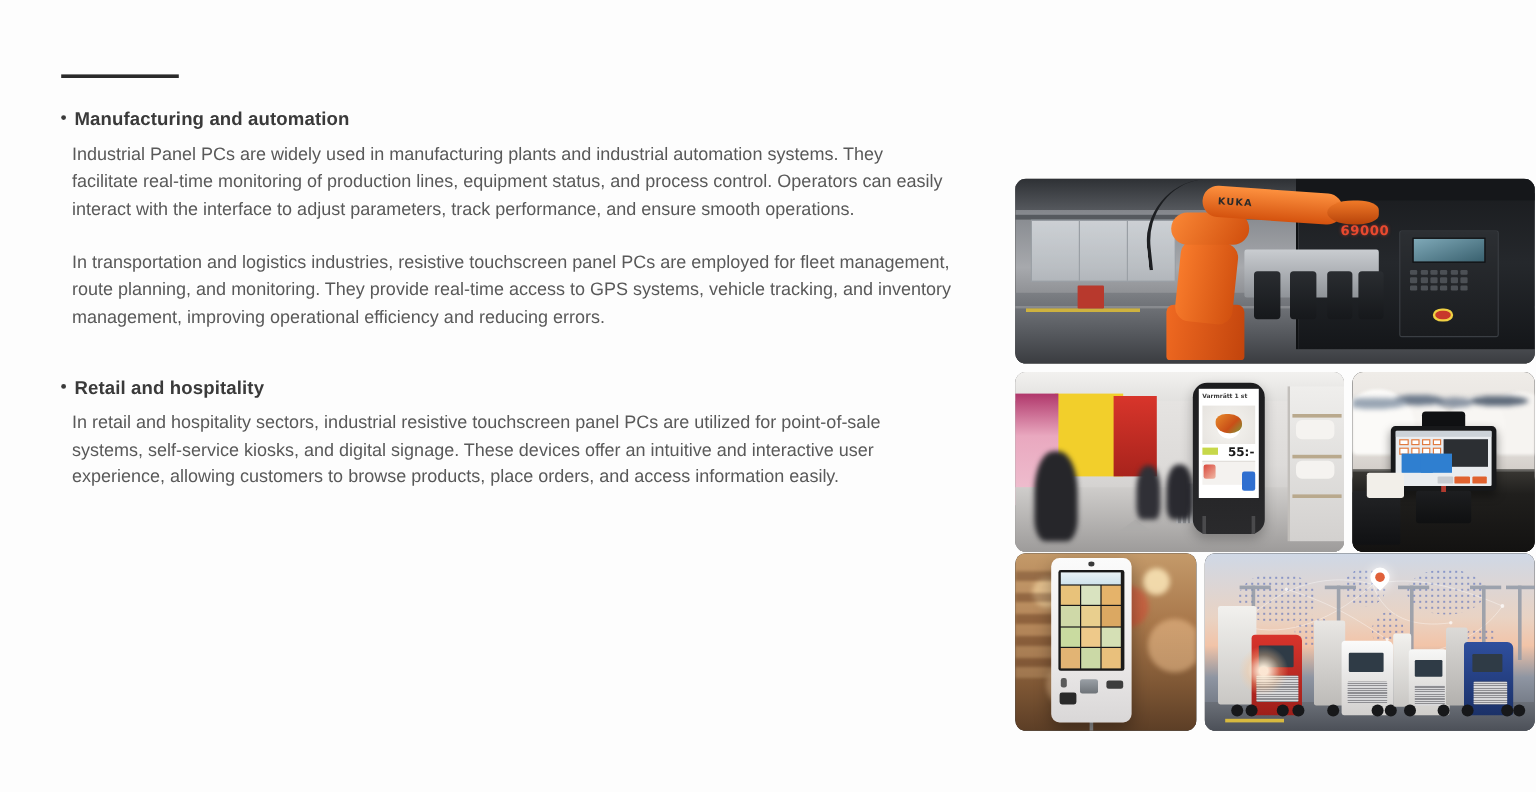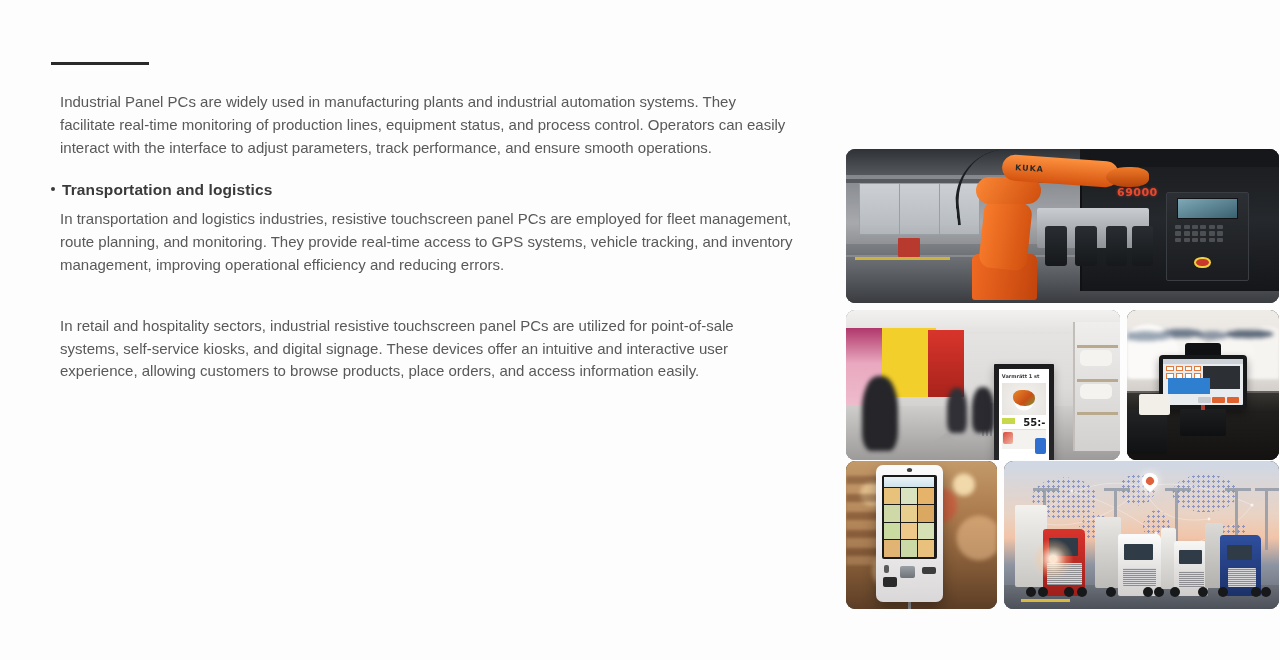--- a/index.html
+++ b/index.html
@@ -236,23 +236,22 @@
   .st-shelf i {
     position:absolute; left:4%; right:4%; height:3px; background:#b9a98d;
   }
   .st-shelf .pillow {
     position:absolute; left:10%; width:72%; height:12%;
     background:#f5f3f0; border-radius:5px;
   }
   .sign-stand {
     position:absolute; left:54%; top:6%; width:22%; height:84%;
     background: linear-gradient(180deg,#1c1c1e,#2a2a2c);
-    border-radius:1px;
+    border-radius:12px;
     box-shadow:0 4px 10px rgba(0,0,0,.25);
-    margin-top:45px;
   }
   .sign-screen {
     position:absolute; left:8%; top:4%; width:84%; height:72%;
     background:#ffffff; overflow:hidden;
   }
   .sign-hdr {
     position:absolute; left:6%; top:4%; right:6%; height:9%;
     font-size:5px; color:#3a3a3a; font-weight:bold;
     font-family:"DejaVu Sans",sans-serif;
   }
@@ -549,32 +548,36 @@
 <body>
 
 <div class="slide">
 
   <div class="left-col">
     <div class="title-rule"></div>
 
     <div class="sections">
 
       <div class="section s1">
-        <div class="sec-body indented w1">Industrial Panel PCs are widely used in manufacturing plants and industrial automation systems. They facilitate real-time monitoring of production lines, equipment status, and process control. Operators can easily interact with the interface to adjust parameters, track performance, and ensure smooth operations.</div>
-      </div>
-
-      <div class="section s2">
         <div class="sec-head">
           <span class="bullet-dot"></span>
-          <span>Transportation and logistics</span>
-        </div>
+          <span>Manufacturing and automation</span>
+        </div>
+        <div class="sec-body indented w1">Industrial Panel PCs are widely used in manufacturing plants and industrial automation systems. They facilitate real-time monitoring of production lines, equipment status, and process control. Operators can easily interact with the interface to adjust parameters, track performance, and ensure smooth operations.</div>
+      </div>
+
+      <div class="section s2">
         <div class="sec-body indented w2">In transportation and logistics industries, resistive touchscreen panel PCs are employed for fleet management, route planning, and monitoring. They provide real-time access to GPS systems, vehicle tracking, and inventory management, improving operational efficiency and reducing errors.</div>
       </div>
 
       <div class="section s3">
+        <div class="sec-head">
+          <span class="bullet-dot"></span>
+          <span>Retail and hospitality</span>
+        </div>
         <div class="sec-body indented w3">In retail and hospitality sectors, industrial resistive touchscreen panel PCs are utilized for point-of-sale systems, self-service kiosks, and digital signage. These devices offer an intuitive and interactive user experience, allowing customers to browse products, place orders, and access information easily.</div>
       </div>
 
     </div>
   </div>
 
   <div class="photo photo-top">
     <div class="ph-inner">
       <div class="fac-bg"></div>
       <div class="fac-ceiling"></div>

